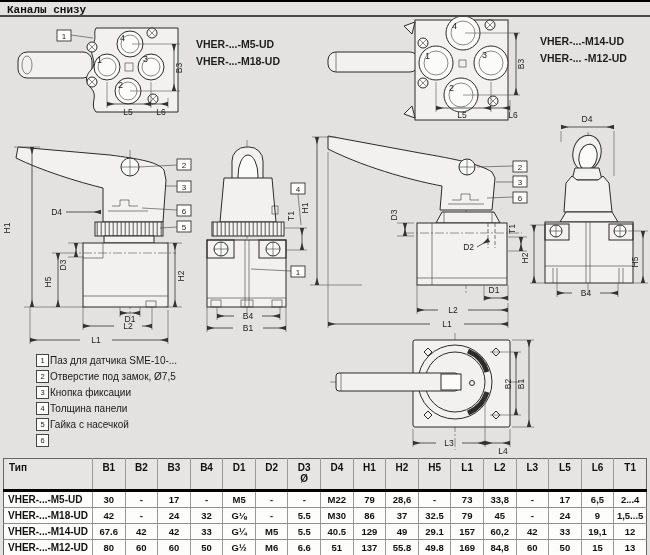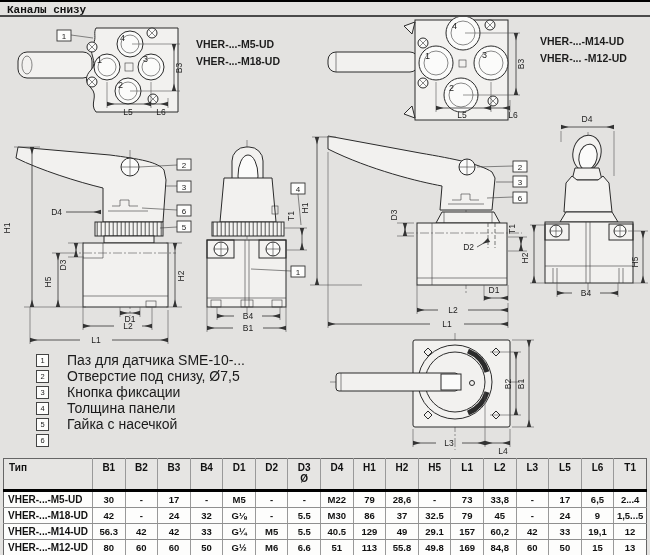--- a/index.html
+++ b/index.html
@@ -18,21 +18,21 @@
   .dash{stroke:#444;stroke-width:.7;fill:none;stroke-dasharray:4 2;}
   .arc{stroke:#2b2b2b;stroke-width:5;fill:none;}
   .dt{font-size:8.5px;}
   .pn{font-size:9px;}
   .co{fill:#fdfdfc;stroke:#333;stroke-width:.9;}
   .cn{font-size:8px;text-anchor:middle;}
   .mdl{font-size:10.5px;font-weight:600;}
   .legend{position:absolute;left:36px;top:352px;z-index:4;}
   .legend .row{height:16px;display:flex;align-items:center;}
   .legend .box{width:11px;height:11px;border:1px solid #444;background:#fdfdfc;font-size:7.5px;line-height:11px;text-align:center;color:#222;flex:0 0 auto;}
-  .legend .txt{font-size:14px;color:#1a1a1a;margin-left:18px;white-space:nowrap;}
+  .legend .txt{font-size:10px;color:#1a1a1a;margin-left:1px;white-space:nowrap;}
   .tblwrap{position:absolute;left:3px;top:458px;width:644px;z-index:4;}
   table{border-collapse:collapse;table-layout:fixed;width:644px;background:#fdfdfc;border:1px solid #666;}
   col.c0{width:89px;}
   th,td{border-left:1px solid #999;font-size:10px;color:#111;overflow:hidden;}
   thead th{background:#e6e5e3;font-weight:bold;text-align:center;vertical-align:top;padding:3px 0 2px;height:25px;border-bottom:3px solid #000;}
   thead th.tcol{text-align:left;padding-left:5px;}
   td{font-weight:bold;text-align:center;height:15px;padding:0;border-bottom:1px solid #8f8f8f;font-size:9.5px;}
   td.tcol{text-align:left;padding-left:4px;font-size:10px;}
   tbody tr:last-child td{border-bottom:1px solid #555;}
   .sub{font-weight:bold;}
@@ -411,21 +411,21 @@
   </g>
 </svg>
 
 <div class="legend">
   <div class="row">
     <span class="box">1</span>
     <span class="txt">Паз для датчика SME-10-...</span>
   </div>
   <div class="row">
     <span class="box">2</span>
-    <span class="txt">Отверстие под снизу, Ø7,5</span>
+    <span class="txt">Отверстие под замок, Ø7,5</span>
   </div>
   <div class="row">
     <span class="box">3</span>
     <span class="txt">Кнопка фиксации</span>
   </div>
   <div class="row">
     <span class="box">4</span>
     <span class="txt">Толщина панели</span>
   </div>
   <div class="row">
@@ -520,21 +520,21 @@
       <td>32.5</td>
           <td>79</td>
       <td>45</td>
           <td>-</td>
       <td>24</td>
           <td>9</td>
       <td>1,5...5</td>
     </tr>
     <tr>
       <td class="tcol" style="border-left:none;">VHER-...-M14-UD</td>
-      <td>56.3</td>
+      <td>67.6</td>
           <td>42</td>
       <td>42</td>
           <td>33</td>
       <td>G¼</td>
           <td>M5</td>
       <td>5.5</td>
           <td>40.5</td>
       <td>129</td>
           <td>49</td>
       <td>29.1</td>
@@ -548,21 +548,21 @@
     <tr>
       <td class="tcol" style="border-left:none;">VHER-...-M12-UD</td>
       <td>80</td>
           <td>60</td>
       <td>60</td>
           <td>50</td>
       <td>G½</td>
           <td>M6</td>
       <td>6.6</td>
           <td>51</td>
-      <td>113</td>
+      <td>137</td>
           <td>55.8</td>
       <td>49.8</td>
           <td>169</td>
       <td>84,8</td>
           <td>60</td>
       <td>50</td>
           <td>15</td>
       <td>13</td>
     </tr>
   </tbody>

